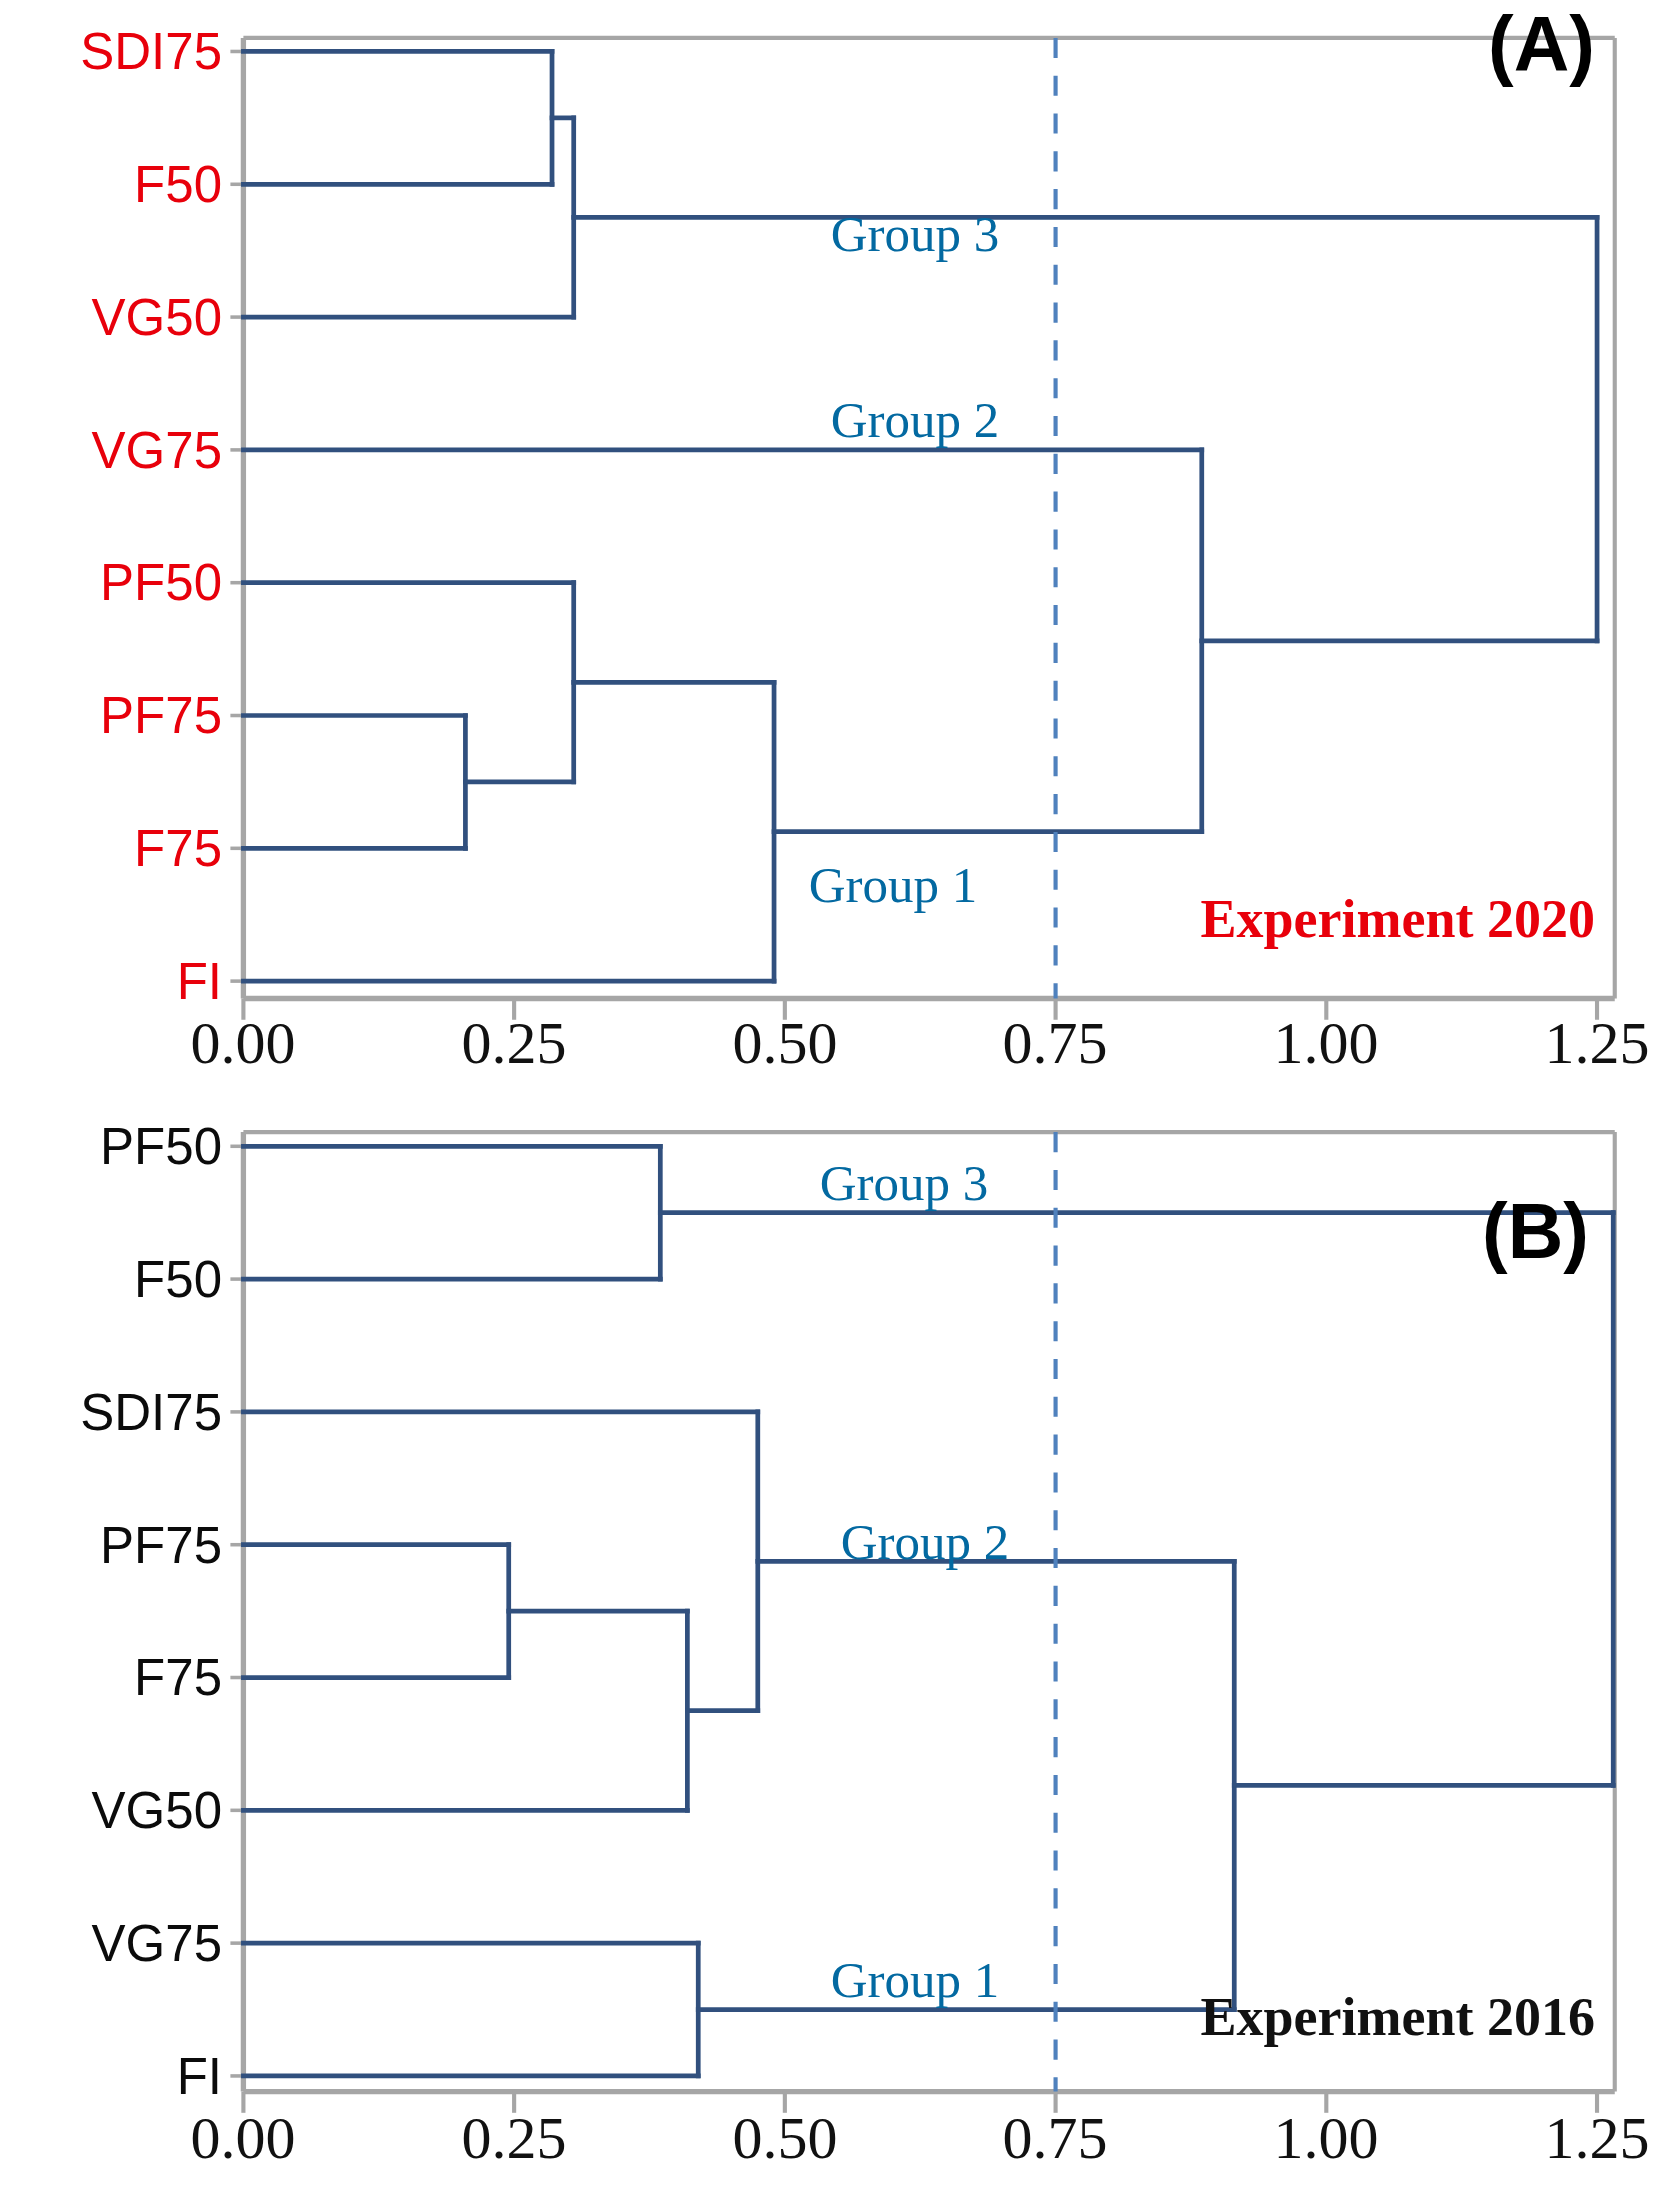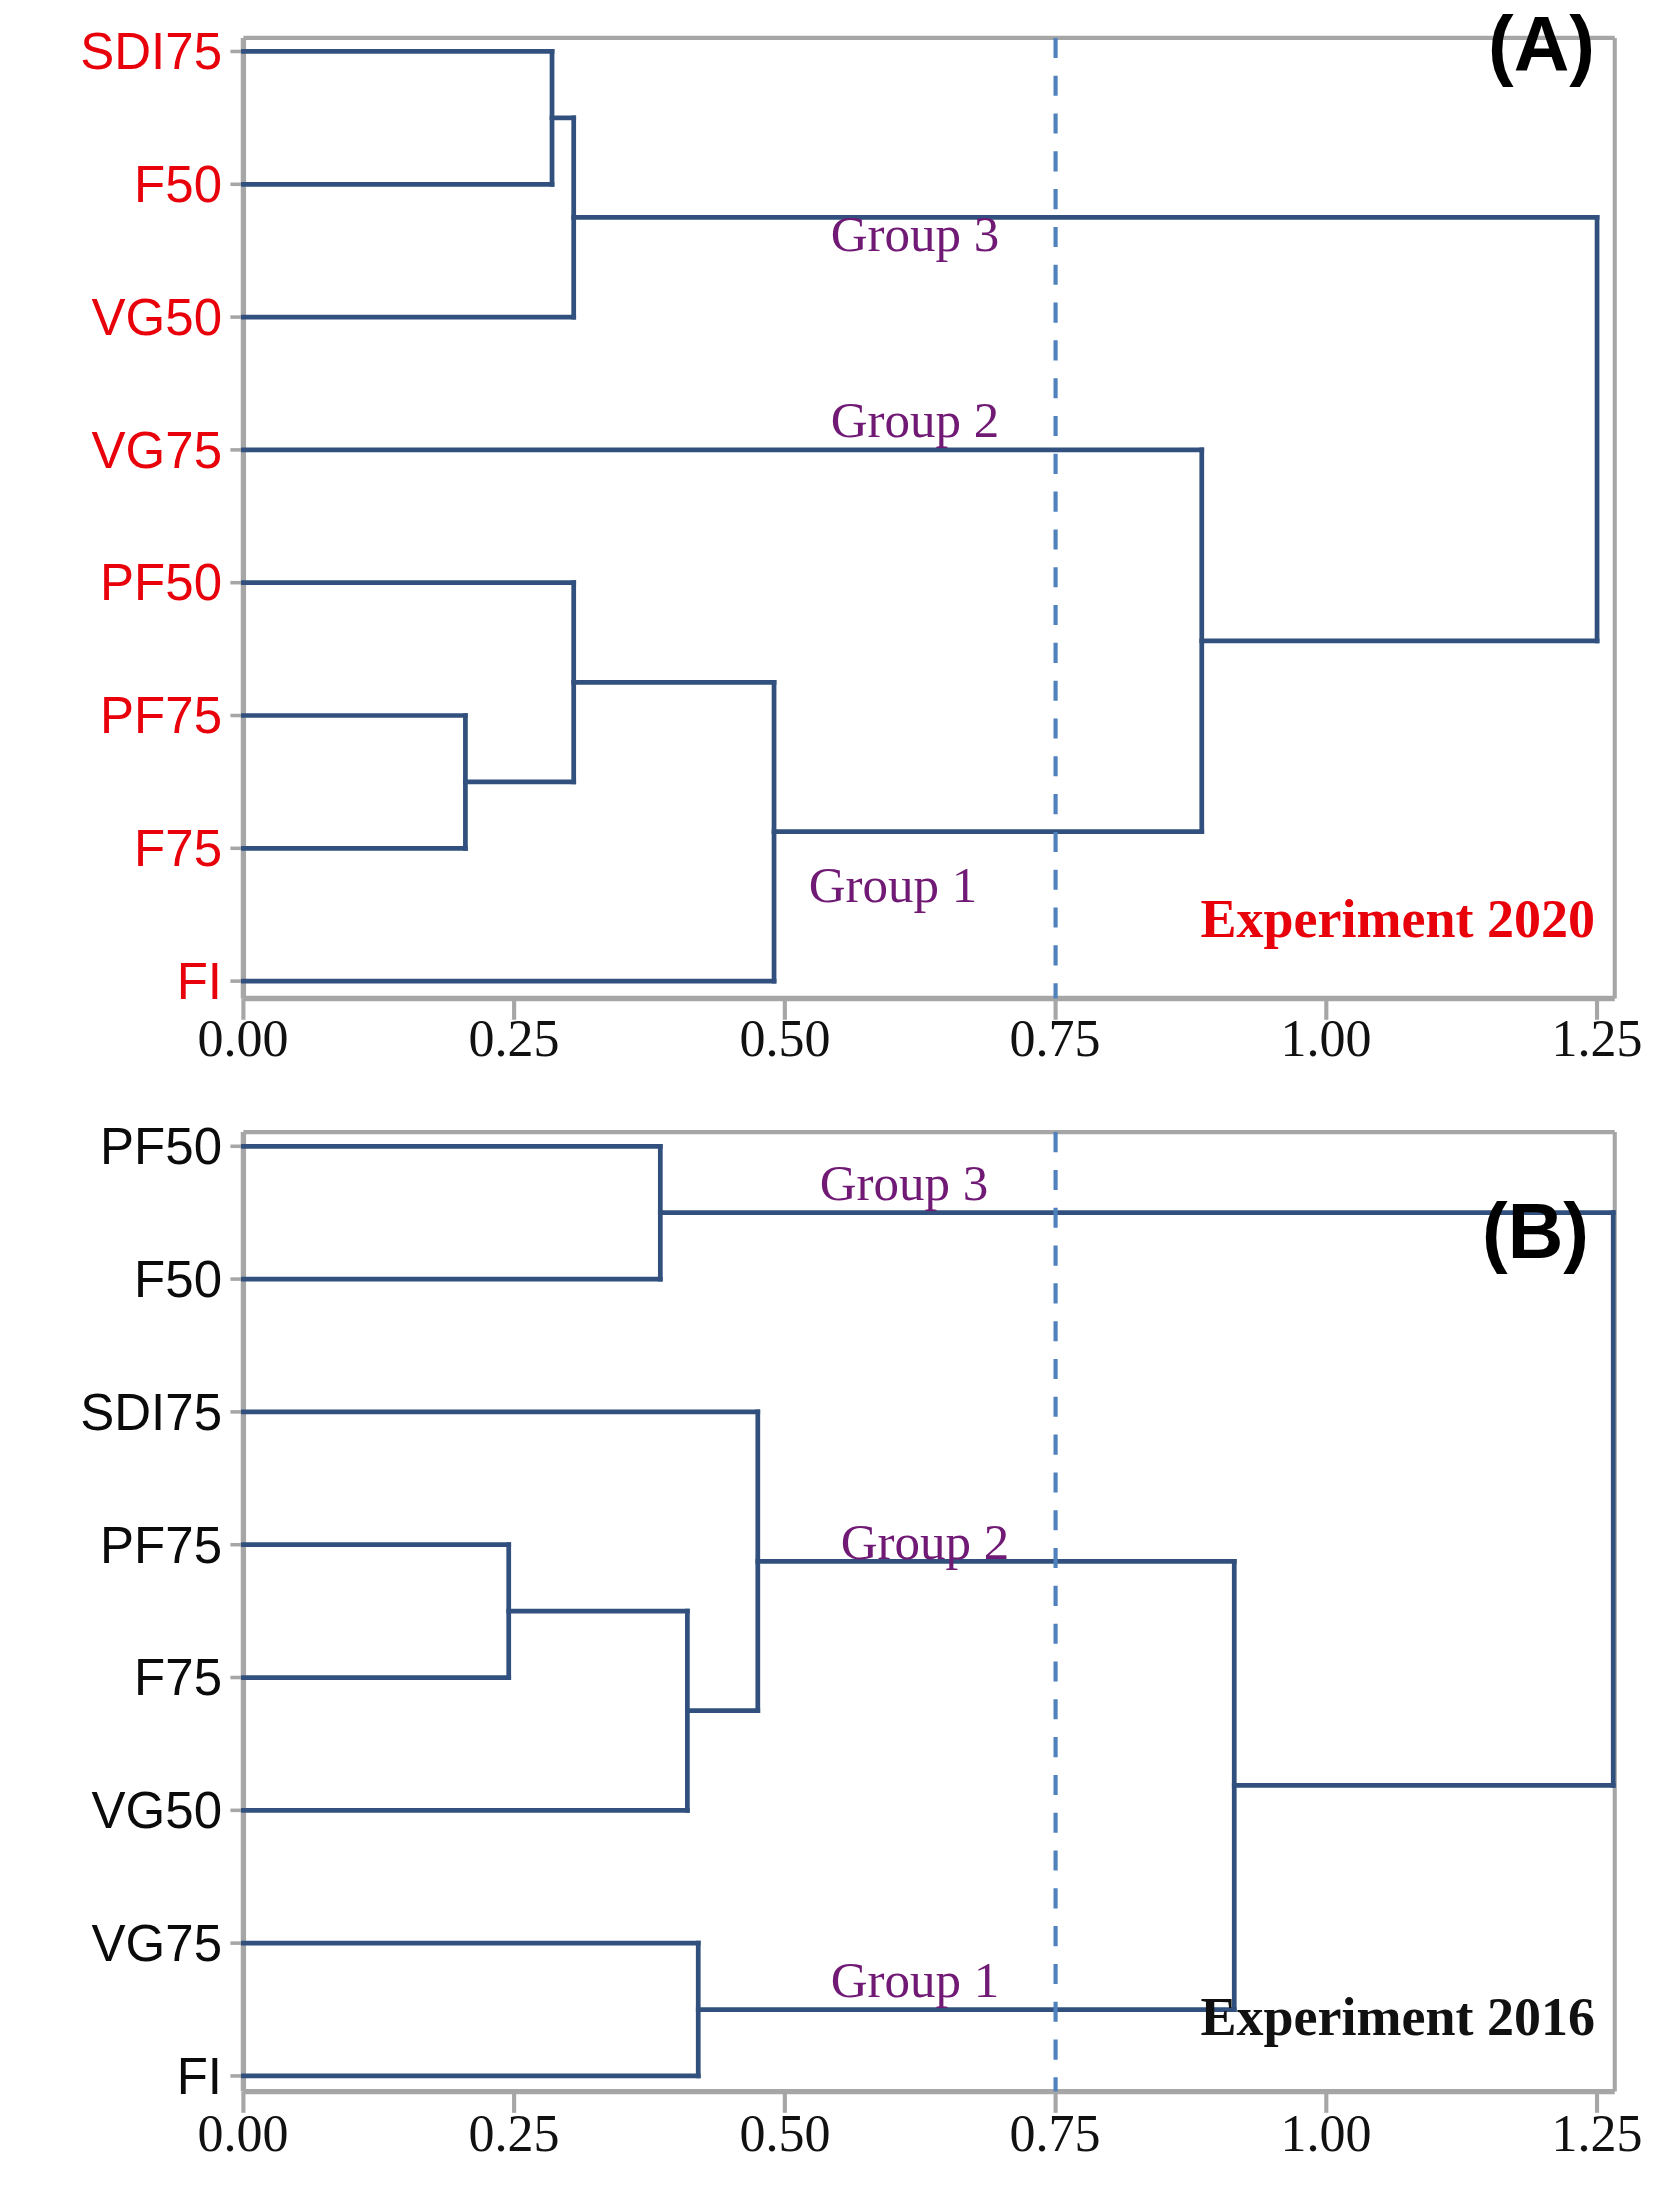--- a/index.html
+++ b/index.html
@@ -14,27 +14,27 @@
   .leaflbl{
     font-family:"Liberation Sans",sans-serif;
     font-size:51px;font-weight:400;
     text-align:right;transform:translateY(-50%);
   }
   .leaflbl.red{color:#e8000b;}
   .leaflbl.black{color:#0b0b0b;}
   
   .ticklbl{
     font-family:"Liberation Serif",serif;
-    font-size:52px;color:#111;
+    font-size:60px;color:#111;
     transform:translateX(-50%);
   }
   
   .grouplbl{
     font-family:"Liberation Serif",serif;
-    font-size:51px;color:#701a75;
+    font-size:51px;color:#0369a1;
     transform:translate(-50%,-100%);
   }
   
   .panellbl{
     font-family:"Liberation Sans",sans-serif;
     font-size:77px;font-weight:bold;color:#000;
     transform:translate(-100%,0);
   }
   
   .explbl{

